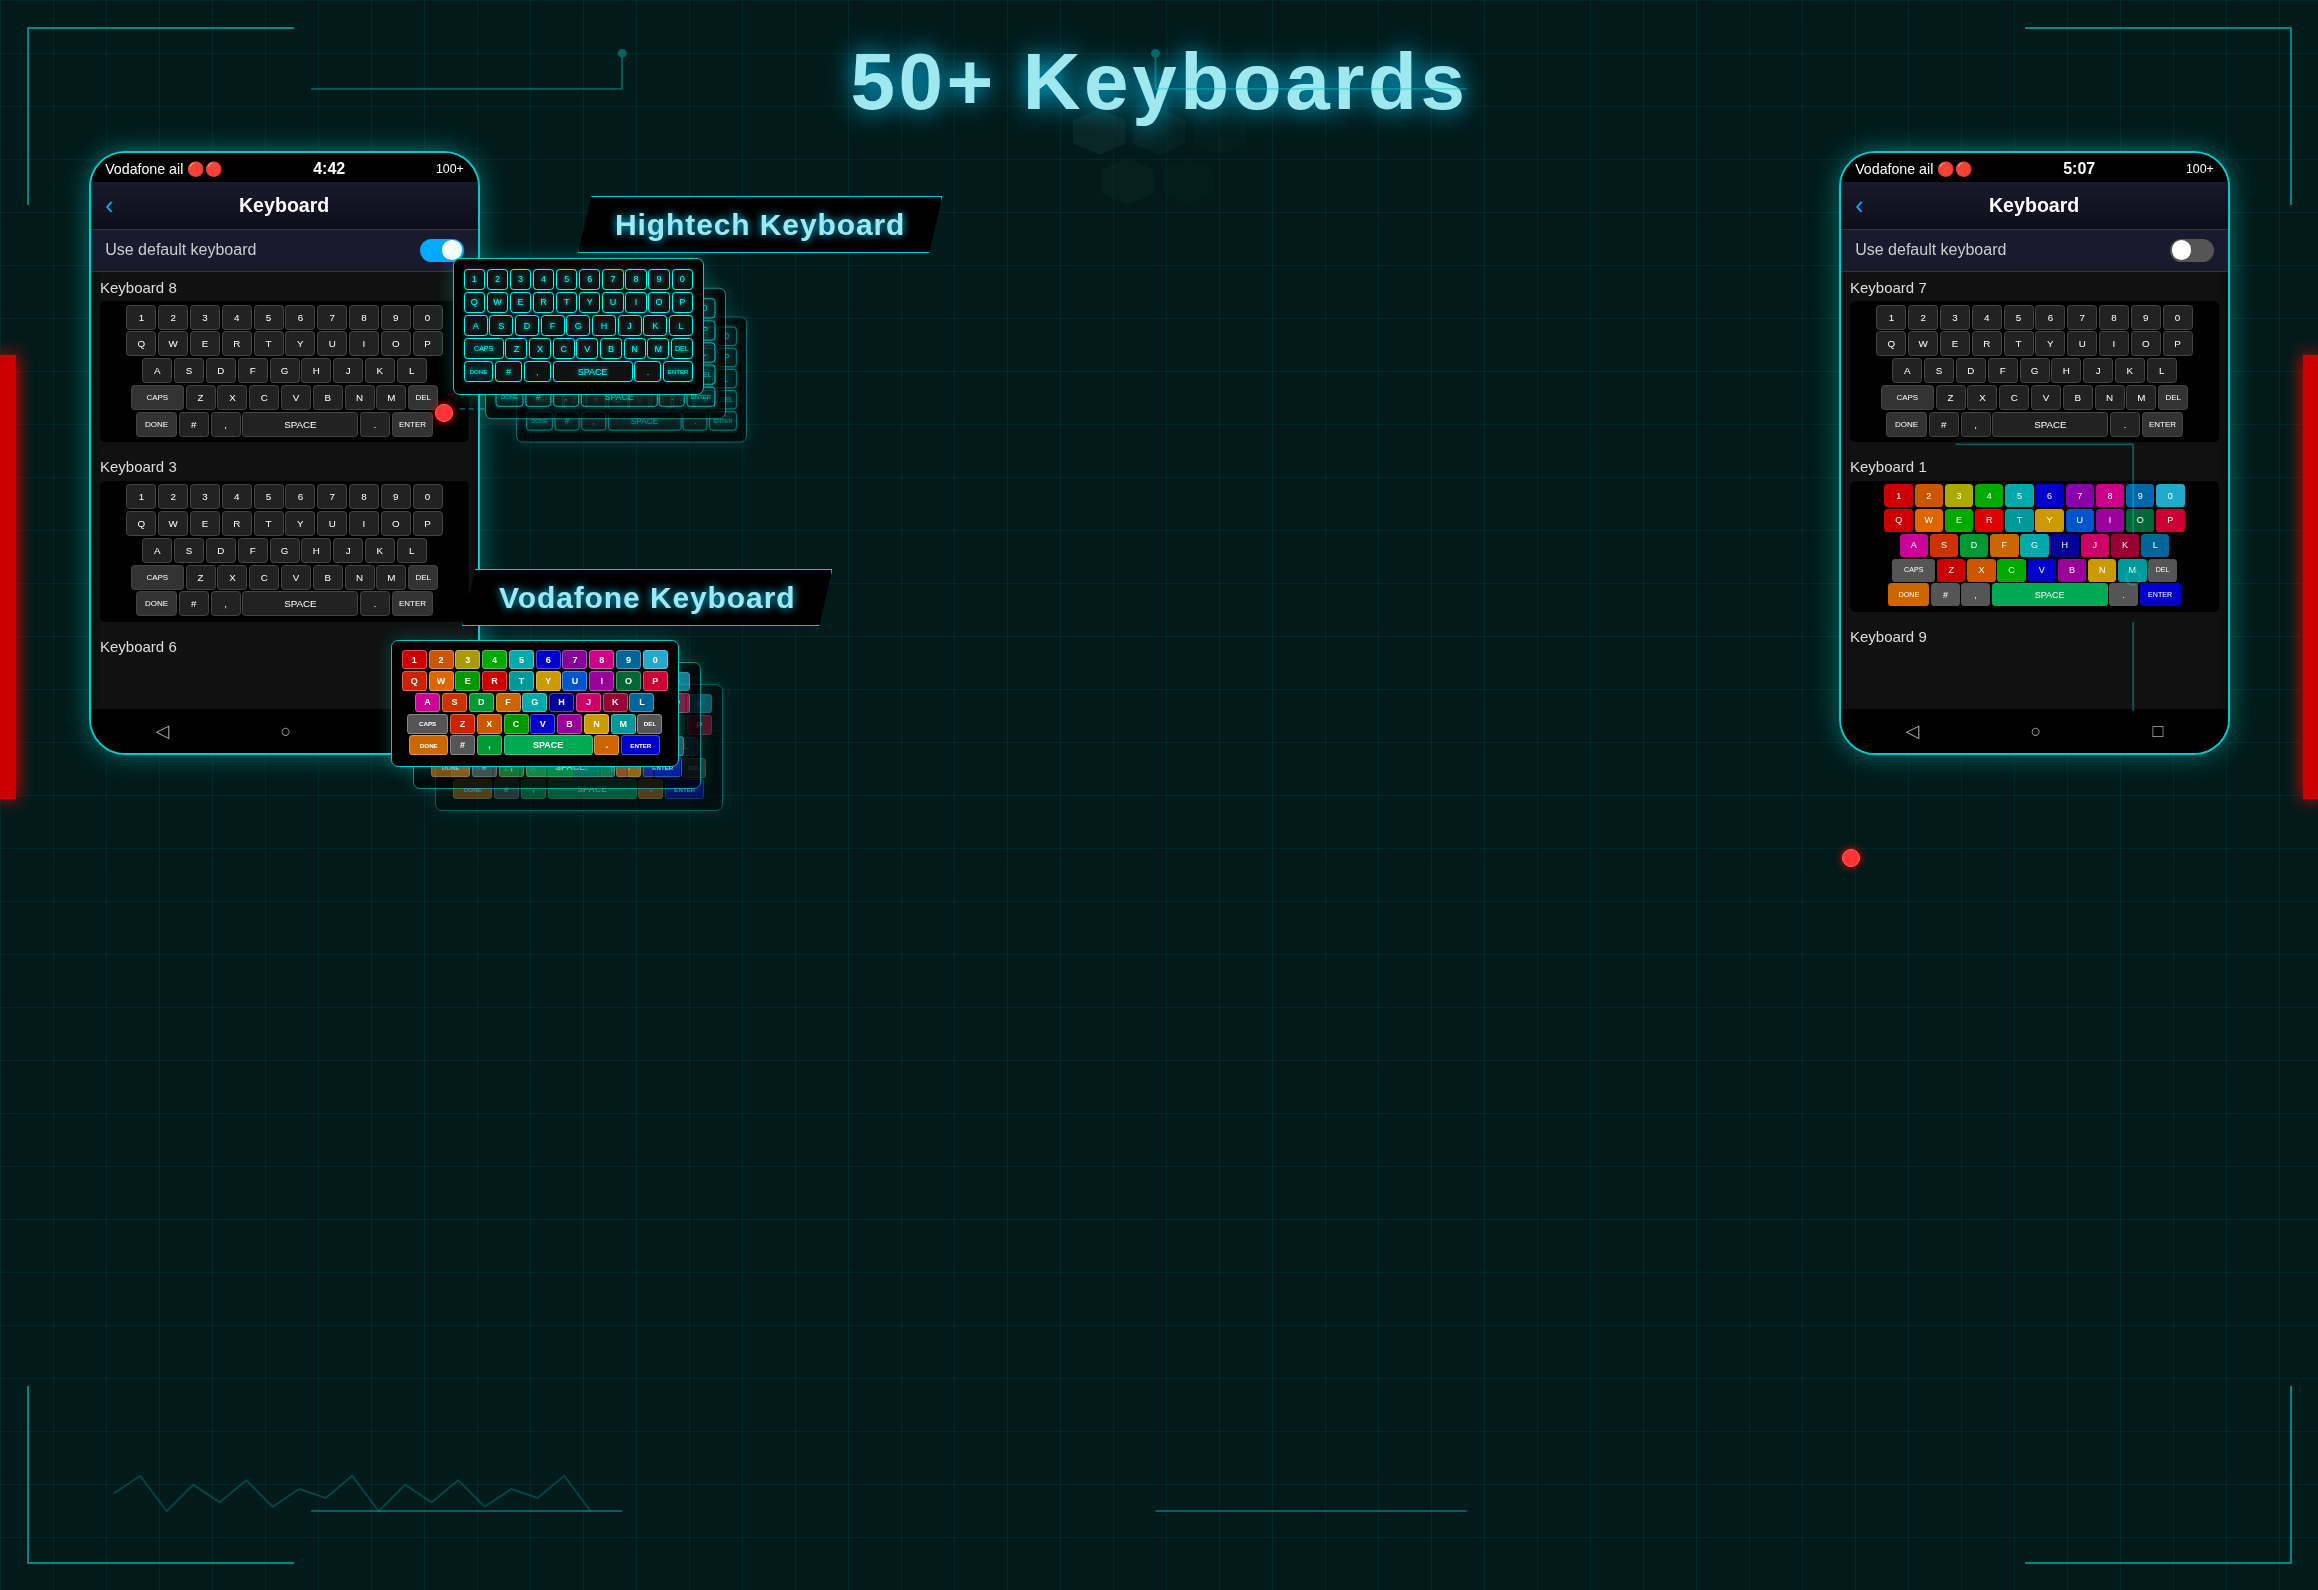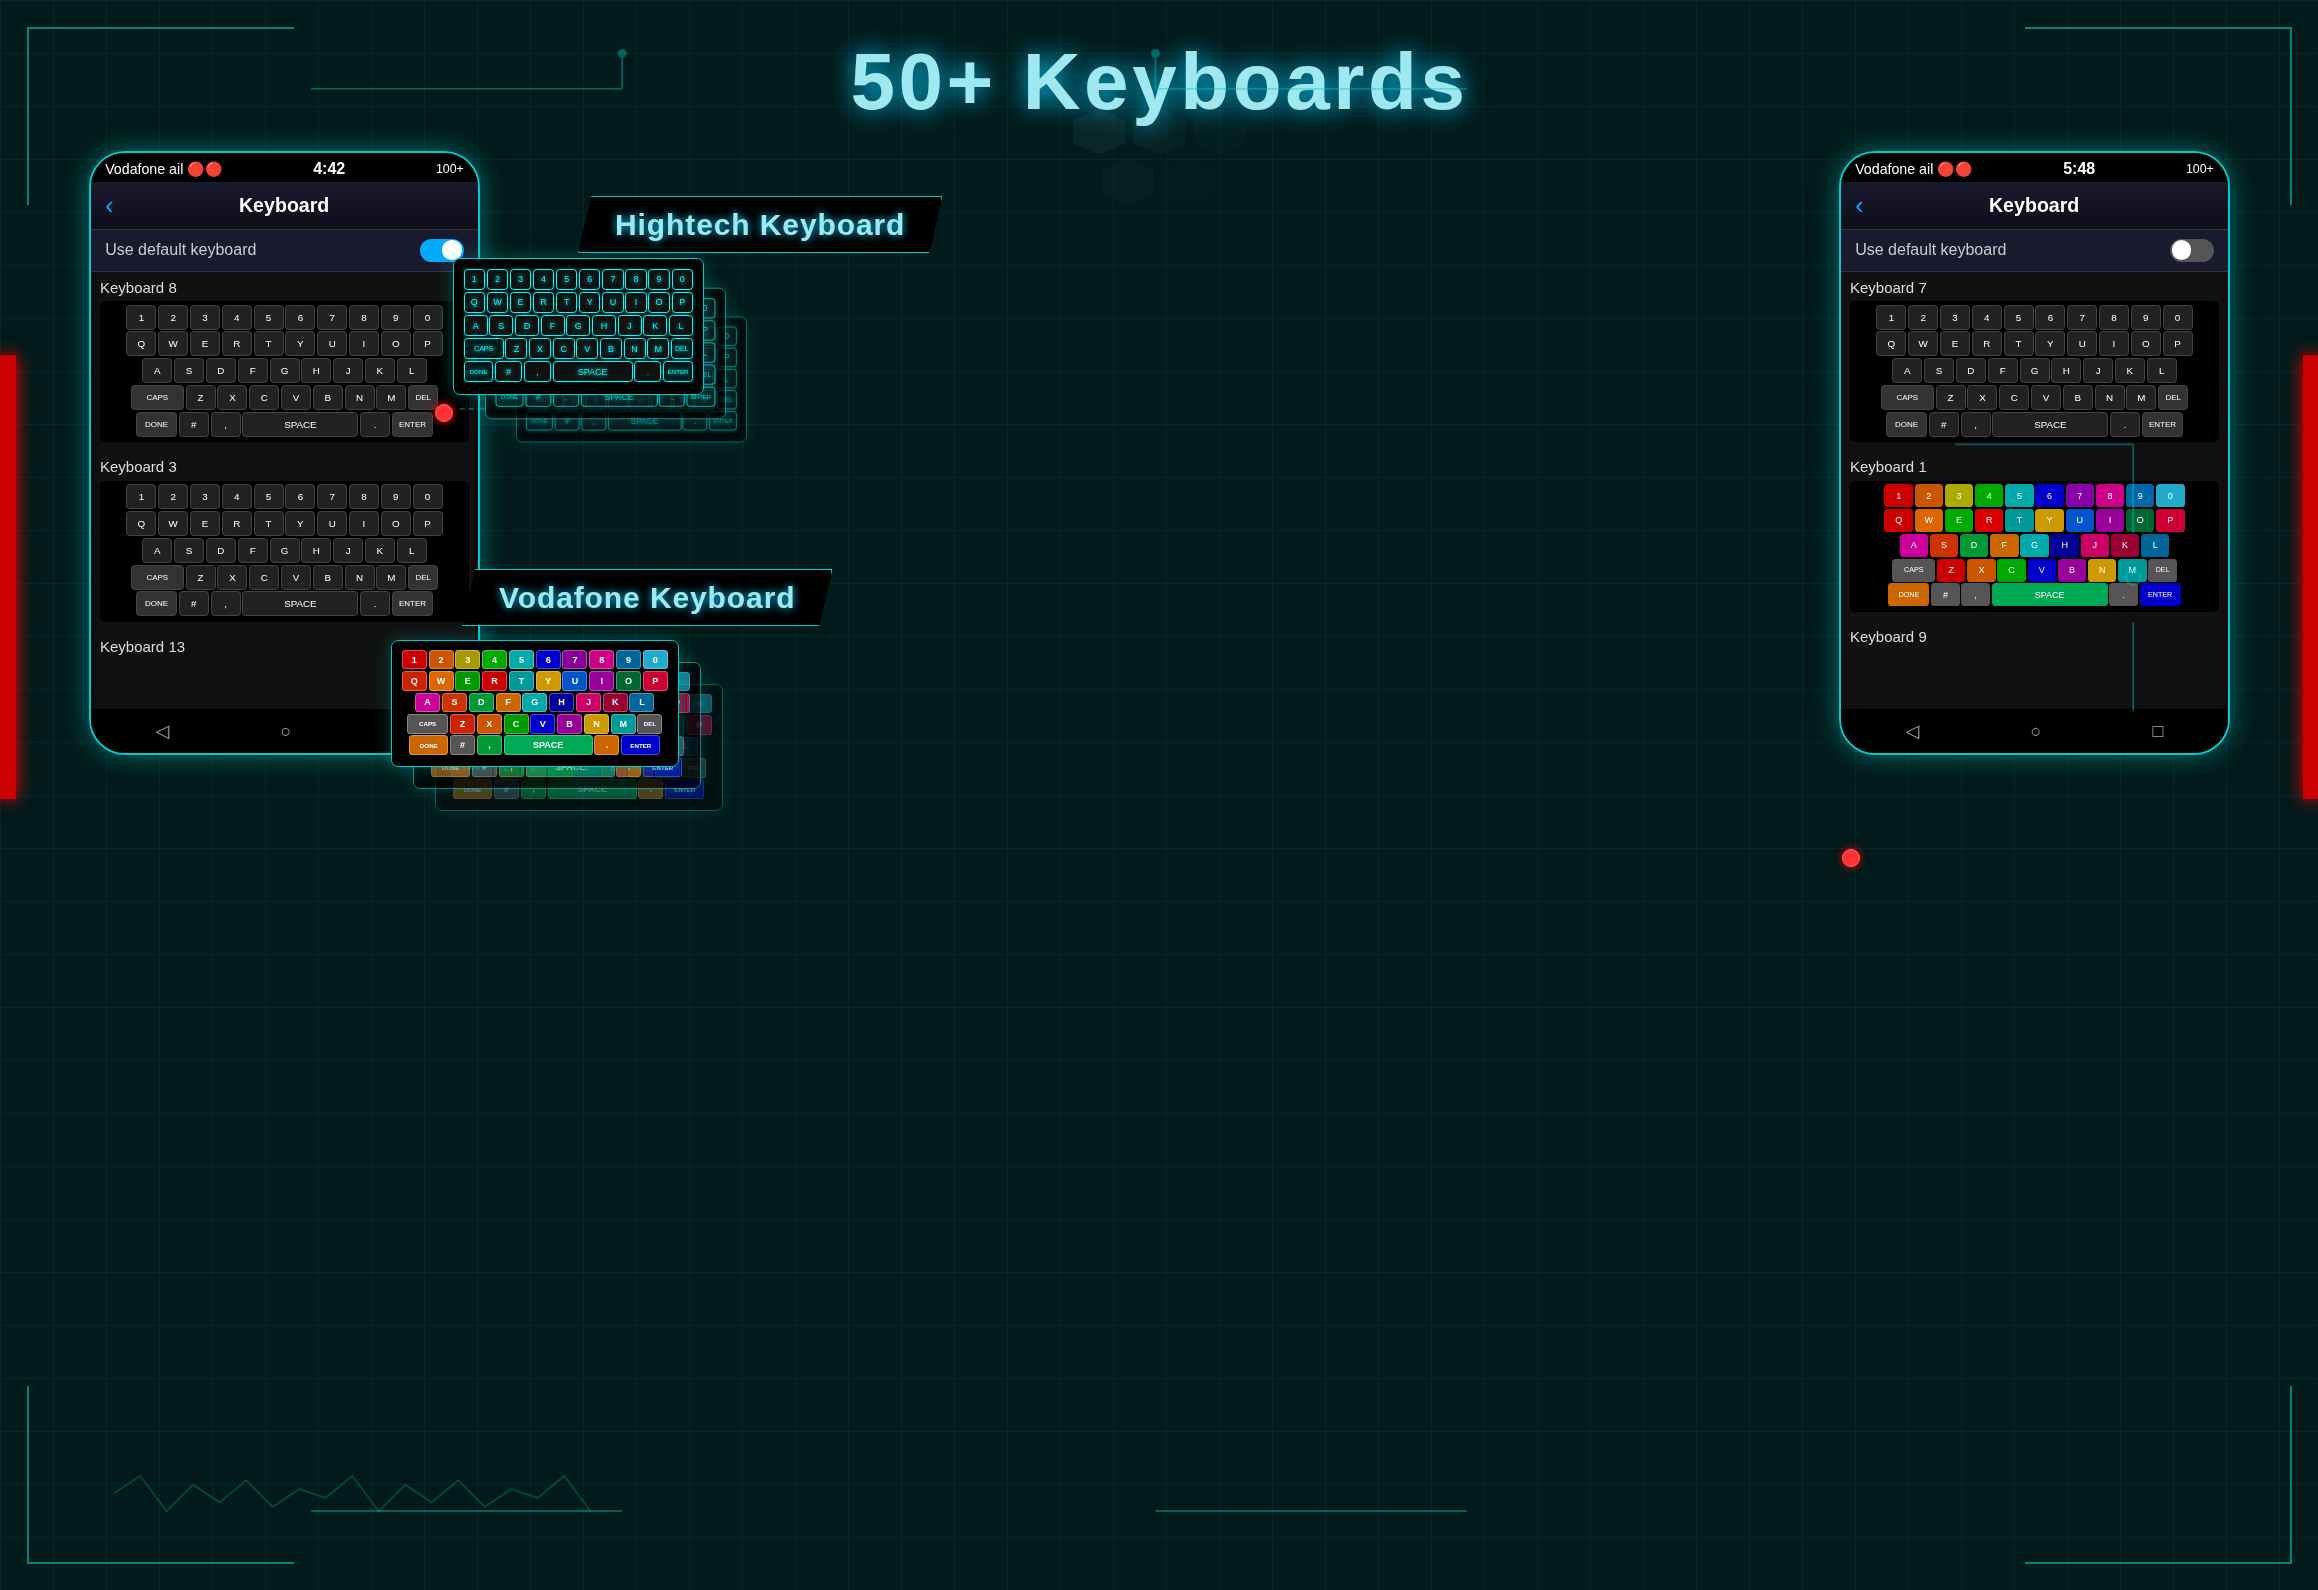--- a/index.html
+++ b/index.html
@@ -477,36 +477,36 @@
             <div class="key">#</div>
             <div class="key">,</div>
             <div class="key xwide" style="max-width:116px;">SPACE</div>
             <div class="key">.</div>
             <div class="key action" style="font-size:8px;max-width:41px;">ENTER</div>
         </div>
       </div>
     </div>
 
     <div class="keyboard-section">
-      <div class="keyboard-section-title">Keyboard 13</div>
+      <div class="keyboard-section-title">Keyboard 6</div>
     </div>
   </div>
 
   <div class="phone-nav">
     <span class="nav-icon">◁</span>
     <span class="nav-icon">○</span>
     <span class="nav-icon">□</span>
   </div>
 </div>
 
 <div class="phone phone-right">
 
   <div class="status-bar">
     <span class="carrier">Vodafone ail 🔴🔴</span>
-    <span class="time">5:48</span>
+    <span class="time">5:07</span>
     <span class="battery">100+</span>
   </div>
 
   <div class="phone-header">
     <span class="back-btn">‹</span>
     <span class="header-title">Keyboard</span>
   </div>
 
   <div class="toggle-row">
     <span class="toggle-label">Use default keyboard</span>

